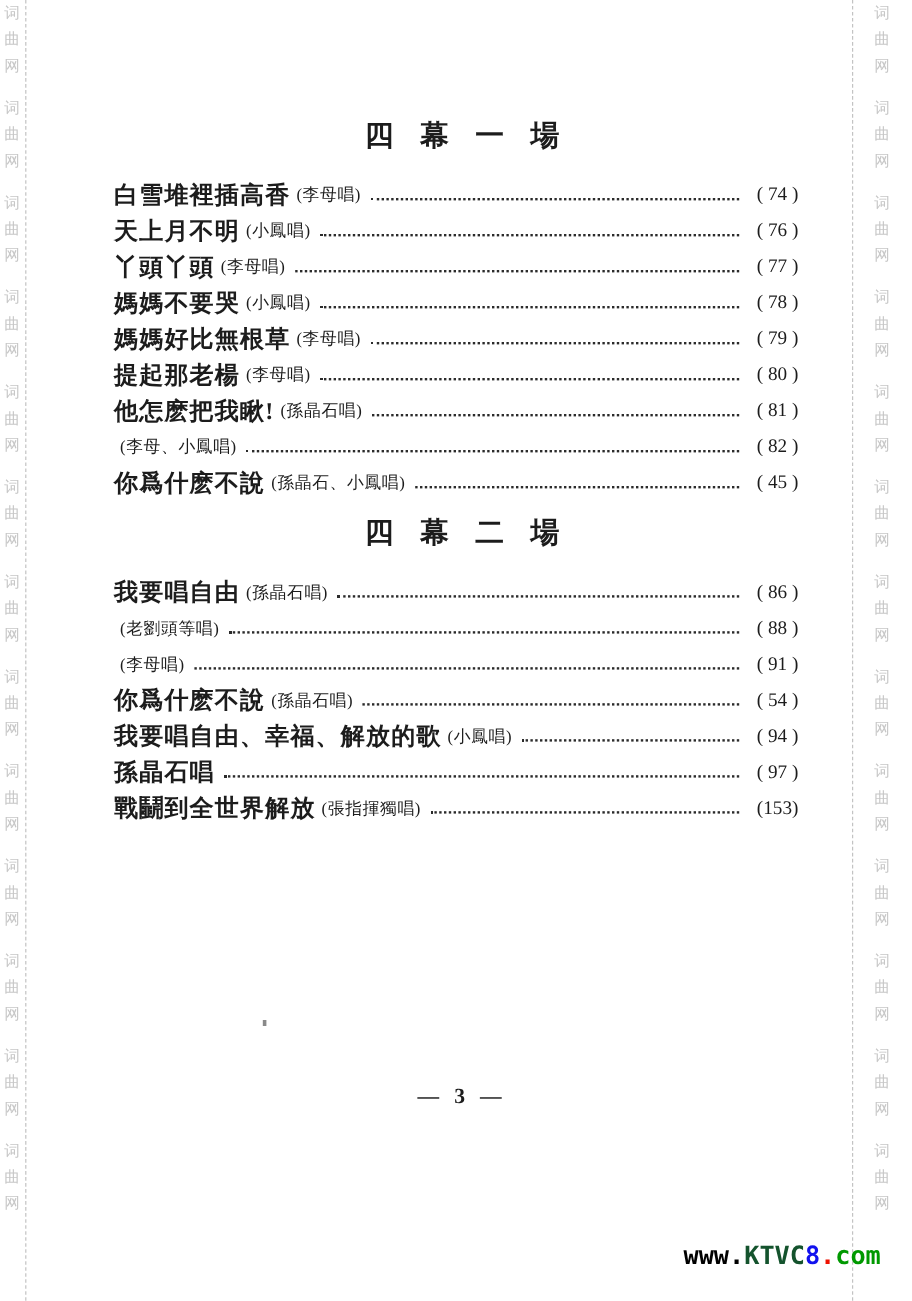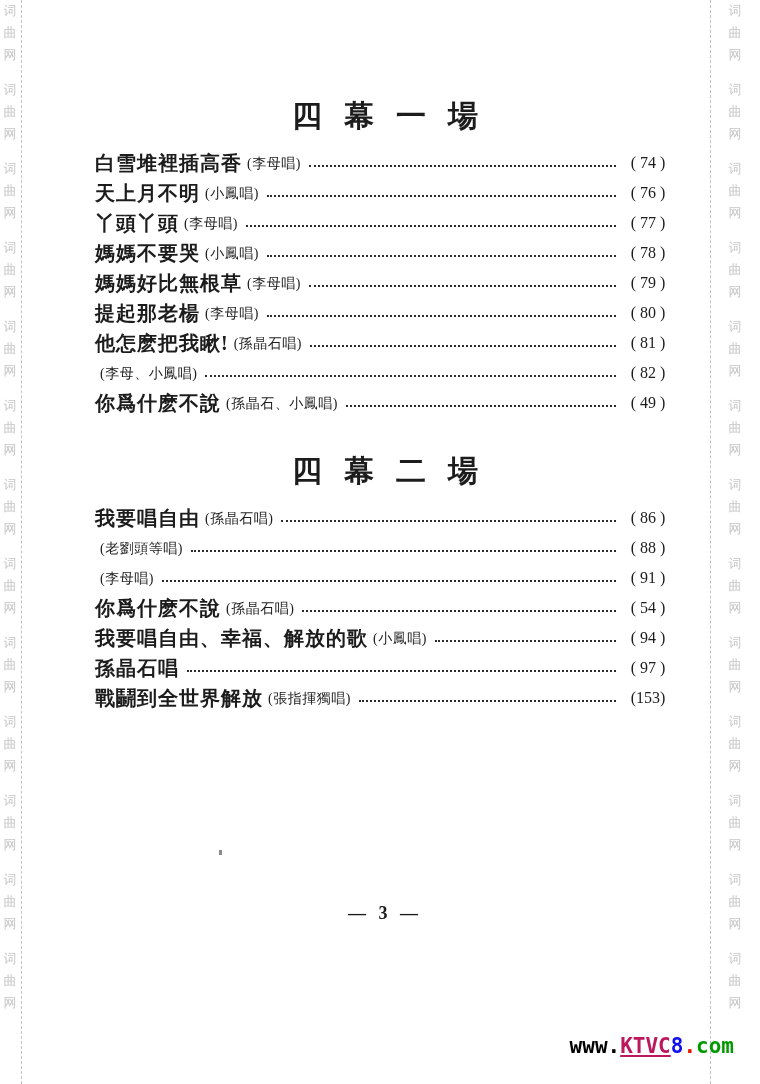--- a/index.html
+++ b/index.html
@@ -41,29 +41,29 @@
   .rule.right { left: 710px; }
 
   
   .content {
     position: absolute;
     left: 95px; top: 100px;
     width: 580px;
   }
   .section-title {
     text-align: center;
-    font-size: 30px;
+    font-size: 24px;
     line-height: 32px;
     font-weight: bold;
     letter-spacing: 22px;
     text-indent: 22px;
     margin: 0 0 13px 0;
-    font-family: Liberation Serif, serif;
-  }
-  .section + .section .section-title { margin-top: 40px; }
+    font-family: Liberation Mono, monospace;
+  }
+  .section + .section .section-title { margin-top: 16px; }
 
   .row { display: flex; align-items: flex-end; height: 30px; }
   .song-title {
     font-size: 20px;
     font-weight: bold;
     line-height: 24px;
     white-space: nowrap;
     letter-spacing: 1px;
   }
   .singer {
@@ -309,21 +309,21 @@
       </div>
       <div class="row">
         <span class="singer">(李母、小鳳唱)</span>
         <span class="leader"></span>
         <span class="page-num">( 82 )</span>
       </div>
       <div class="row">
         <span class="song-title">你爲什麽不說</span>
         <span class="singer">(孫晶石、小鳳唱)</span>
         <span class="leader"></span>
-        <span class="page-num">( 49 )</span>
+        <span class="page-num">( 45 )</span>
       </div>
     </div>
     <div class="section">
       <div class="section-title">四幕二場</div>
       <div class="row">
         <span class="song-title">我要唱自由</span>
         <span class="singer">(孫晶石唱)</span>
         <span class="leader"></span>
         <span class="page-num">( 86 )</span>
       </div>
@@ -360,13 +360,13 @@
         <span class="leader"></span>
         <span class="page-num">(153)</span>
       </div>
     </div>
   </div>
 
 <div class="footer-num">— 3 —</div>
 
 <div class="speck"></div>
 
-<div class="site-wm"><span style="color: rgb(0, 0, 0);">www.</span><span style="color: #be185d; text-decoration: underline;">KTVC</span><span style="color: rgb(17, 17, 238);">8</span><span style="color: rgb(238, 17, 0);">.</span><span style="color: rgb(0, 153, 0);">com</span></div>
+<div class="site-wm"><span style="color: rgb(0, 0, 0);">www.</span><span style="color: #14532d;">KTVC</span><span style="color: rgb(17, 17, 238);">8</span><span style="color: rgb(238, 17, 0);">.</span><span style="color: rgb(0, 153, 0);">com</span></div>
 
 </body></html>

